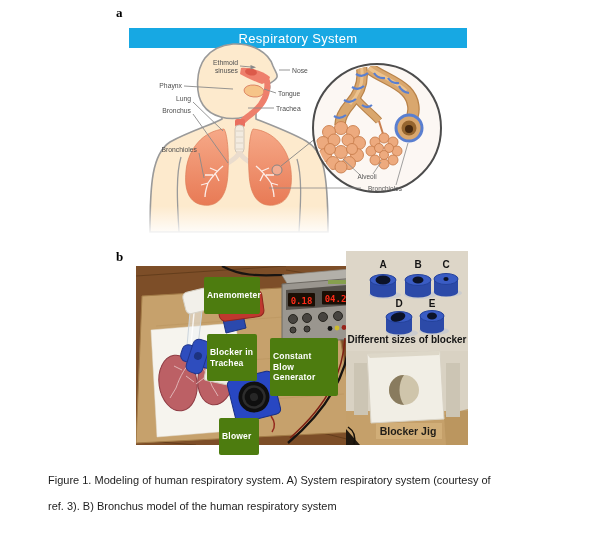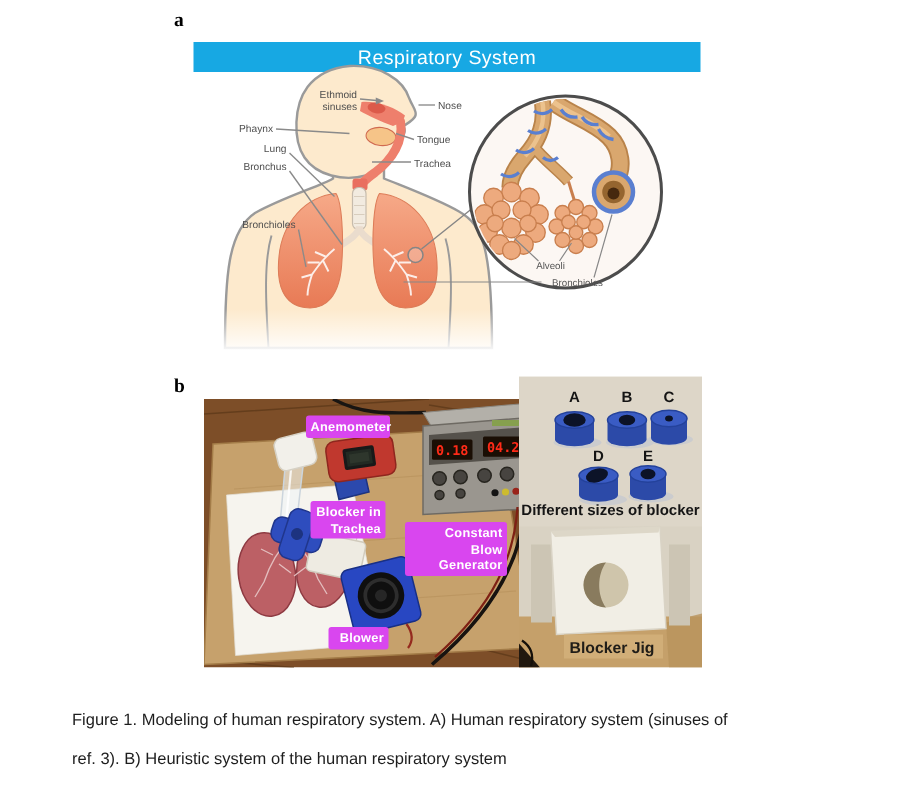--- a/index.html
+++ b/index.html
@@ -7,22 +7,22 @@
     position:relative;width:600px;height:533px;background:#ffffff;
     font-family:"Liberation Sans",sans-serif;overflow:hidden;
   }
   .panel-letter{
     position:absolute;font-family:"Liberation Serif",serif;
     font-weight:bold;font-size:13px;color:#000;
   }
   .photo{position:absolute;}
   .photo svg{display:block;}
   .plabel{
-    position:absolute;background:#d946ef;color:#ffffff;text-align:right;
-    font-size:8.5px;font-weight:bold;line-height:10.5px;padding:2px 3px;
+    position:absolute;background:#4d7c0f;color:#ffffff;text-align:left;
+    font-size:8.5px;font-weight:bold;line-height:10.5px;padding:13px 3px;
     border-radius:2px;letter-spacing:.2px;
   }
   .caption{
     position:absolute;left:48px;top:468px;width:500px;
     font-size:11px;line-height:25.5px;color:#1d1d1d;
   }
   .caption b{font-weight:normal;}
   svg text{font-family:"Liberation Sans",sans-serif;}
   .led{font-family:"DejaVu Sans Mono",monospace;font-weight:bold;}
 </style>
@@ -234,21 +234,21 @@
         <path d="M 209,72 C 207,103 195,136 154,172" fill="none" stroke="#7e2014" stroke-width="1.5"></path>
       </g>
     </svg>
   </div>
 
   <div class="plabel" style="left:204px;top:277px;width:50px">Anemometer</div>
   <div class="plabel" style="left:207px;top:334px;width:44px">
     <div>Blocker in</div>
     <div>Trachea</div>
   </div>
-  <div class="plabel" style="left:270px;top:348px;width:62px">
+  <div class="plabel" style="left:270px;top:338px;width:62px">
     <div>Constant Blow</div>
     <div>Generator</div>
   </div>
   <div class="plabel" style="left:219px;top:418px;width:34px">Blower</div>
 
   <div class="photo" style="left:346px;top:251px">
     <svg width="122" height="194" viewBox="0 0 122 194">
       <rect width="122" height="194" fill="#d9d2c3"></rect>
       <rect width="122" height="100" fill="#ddd6c8"></rect>
       <rect x="0" y="160" width="122" height="34" fill="#c5a06a"></rect>
@@ -306,17 +306,17 @@
         <path d="M 58,124 A 15,15 0 0 0 58,154 C 52,146 52,132 58,124 Z" fill="#897b5e"></path>
       </g>
       <polygon points="0,178 14,194 0,194" fill="#21180f"></polygon>
       <path d="M 2,176 C 8,180 10,186 8,193" fill="none" stroke="#15100a" stroke-width="1.5"></path>
       <rect x="30" y="172" width="66" height="16" fill="#d3b27c" opacity=".8"></rect>
       <text x="62" y="184" text-anchor="middle" font-size="10.5" font-weight="bold" fill="#201d18">Blocker Jig</text>
     </svg>
   </div>
 
   <div class="caption">
-    <div><b>Figure 1. Modeling of human respiratory system. A</b><span>) Human respiratory system (sinuses of</span></div>
-    <div><span>ref. 3). </span><b>B)</b><span> Heuristic system of the human respiratory system</span></div>
+    <div><b>Figure 1. Modeling of human respiratory system. A</b><span>) System respiratory system (courtesy of</span></div>
+    <div><span>ref. 3). </span><b>B)</b><span> Bronchus model of the human respiratory system</span></div>
   </div>
 
 </div>
 
 </body></html>

